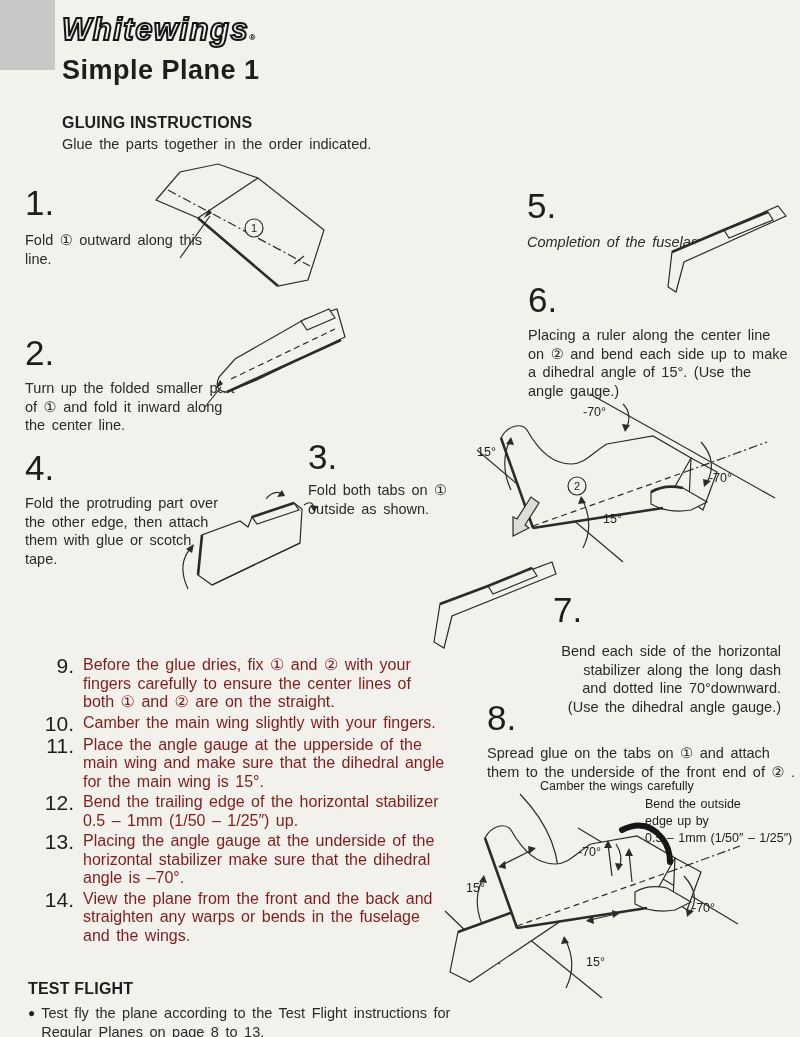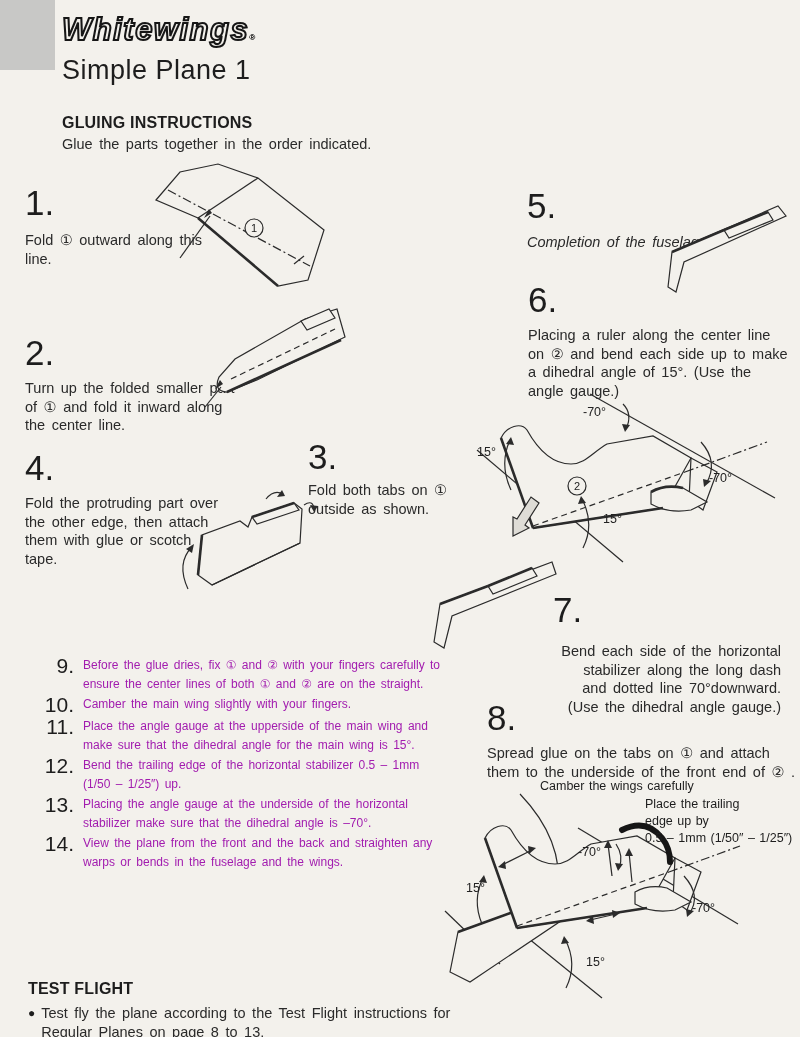--- a/index.html
+++ b/index.html
@@ -9,29 +9,29 @@
     font-family:"Liberation Sans",sans-serif;
   }
   .abs{position:absolute;}
   .scan-bar{background:#c8c8c6;}
   .logo{
     font-weight:800;font-size:31px;letter-spacing:1.5px;color:#f3f1ec;
     -webkit-text-stroke:2.1px #161616;text-stroke:2.1px #161616;
     text-shadow:0 0 0 #161616;
   }
   .regmark{font-size:8px;color:#161616;-webkit-text-stroke:0;font-weight:400;letter-spacing:0;}
-  .title{font-size:27px;font-weight:400;color:#1d1d1d;letter-spacing:0.5px;}
+  .title{font-size:27px;font-weight:700;color:#1d1d1d;letter-spacing:0.5px;}
   .subtitle{font-size:15px;color:#2a2a2a;word-spacing:2px;}
   .h-bold{font-size:16px;font-weight:700;color:#1d1d1d;letter-spacing:0.2px;}
   .body-txt{font-size:14.5px;line-height:18.5px;color:#2a2a2a;word-spacing:2.5px;}
   .step-num{font-size:35px;font-weight:400;color:#1d1d1d;}
   .fin-list{display:flex;flex-direction:column;gap:2px;}
   .fin-item{display:flex;align-items:flex-start;}
   .fin-num{width:46px;min-width:46px;text-align:right;font-size:21px;font-weight:400;color:#1d1d1d;padding-right:9px;line-height:20px;}
-  .fin-txt{flex:1;font-size:12px;line-height:18.5px;color:#a21caf;word-spacing:2px;}
+  .fin-txt{flex:1;font-size:16px;line-height:18.5px;color:#7f1d1d;word-spacing:2px;}
   .tf-row{display:flex;align-items:flex-start;}
   .tf-bullet{font-size:12px;line-height:18.5px;padding-right:6px;color:#1d1d1d;}
   svg{overflow:visible;}
   svg text{font-family:"Liberation Sans",sans-serif;fill:#222;}
   .ang{font-size:12.5px;}
   .badge-t{font-size:11px;}
   .note-b{font-size:12.5px;font-weight:400;color:#1d1d1d;word-spacing:1px;}
   .ln{stroke:#2b2b2b;stroke-width:1.2;fill:none;}
   .lnT{stroke:#2b2b2b;stroke-width:2.6;fill:none;}
   .shape{fill:#f3f1ec;stroke:#2b2b2b;stroke-width:1.2;}
@@ -236,17 +236,17 @@
     <text class="ang" x="26" y="116">15°</text>
     <path class="ln" d="M244,100 Q262,120 249,138"></path>
     <polygon class="ah" points="247,141 246,133 254,135"></polygon>
     <text class="ang" x="252" y="136">-70°</text>
     <path class="ln" d="M126,212 Q138,188 125,163"></path>
     <polygon class="ah" points="124,160 121,168 129,167"></polygon>
     <text class="ang" x="146" y="190">15°</text>
   </svg>
 
   <div class="abs note-b" style="left:540px;top:779px;">Camber the wings carefully</div>
-  <div class="abs note-b" style="left:645px;top:797px;">Place the trailing</div>
+  <div class="abs note-b" style="left:645px;top:797px;">Bend the outside</div>
   <div class="abs note-b" style="left:645px;top:814px;">edge up by</div>
   <div class="abs note-b" style="left:645px;top:831px;">0.5 – 1mm (1/50″ – 1/25″)</div>
 
 </div>
 
 </body></html>

